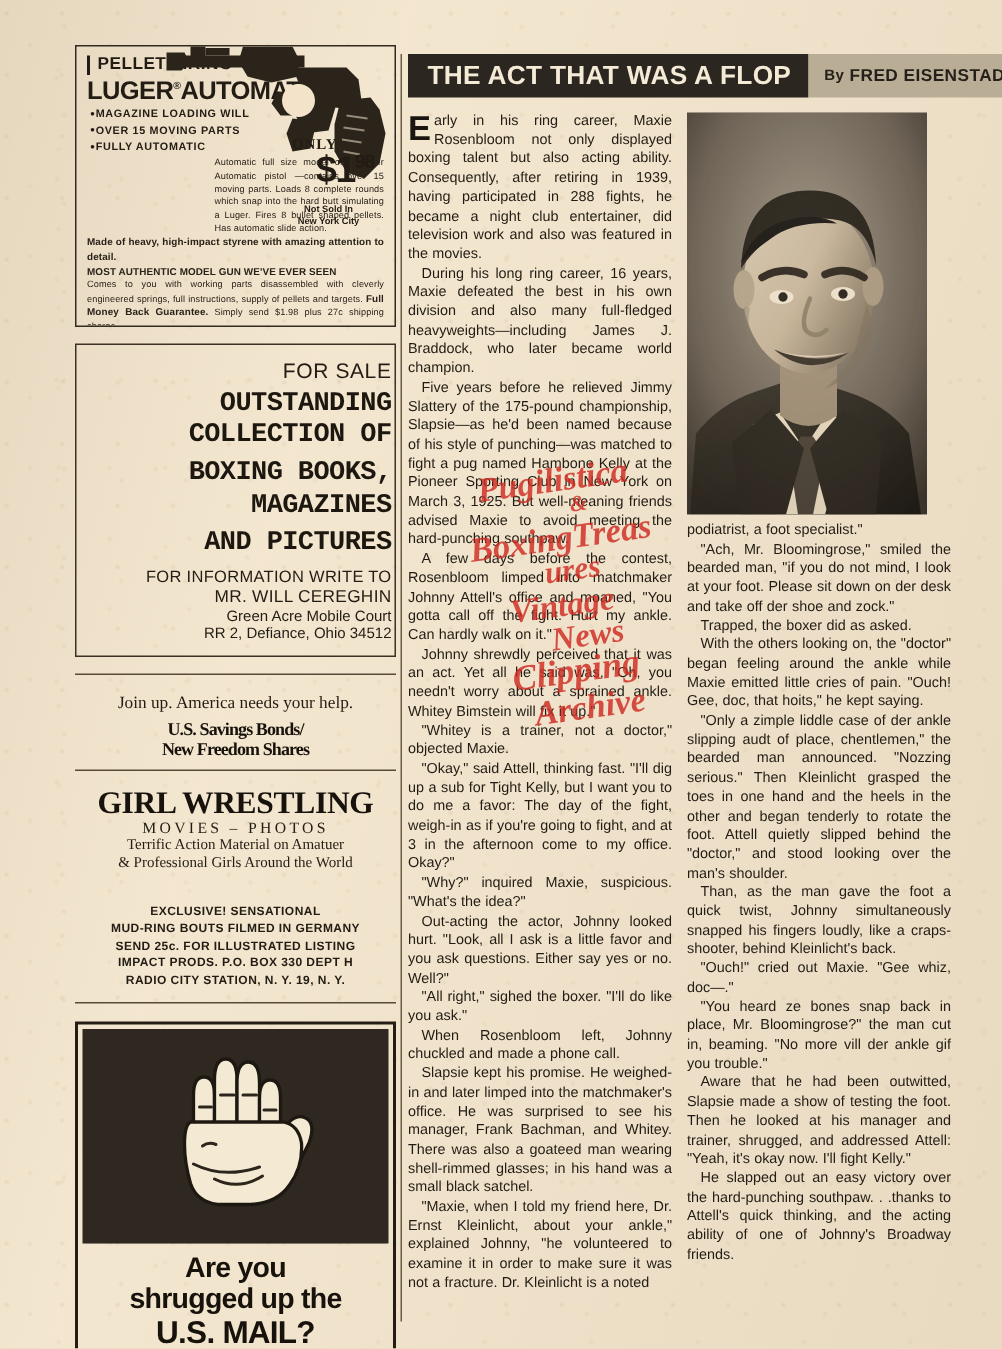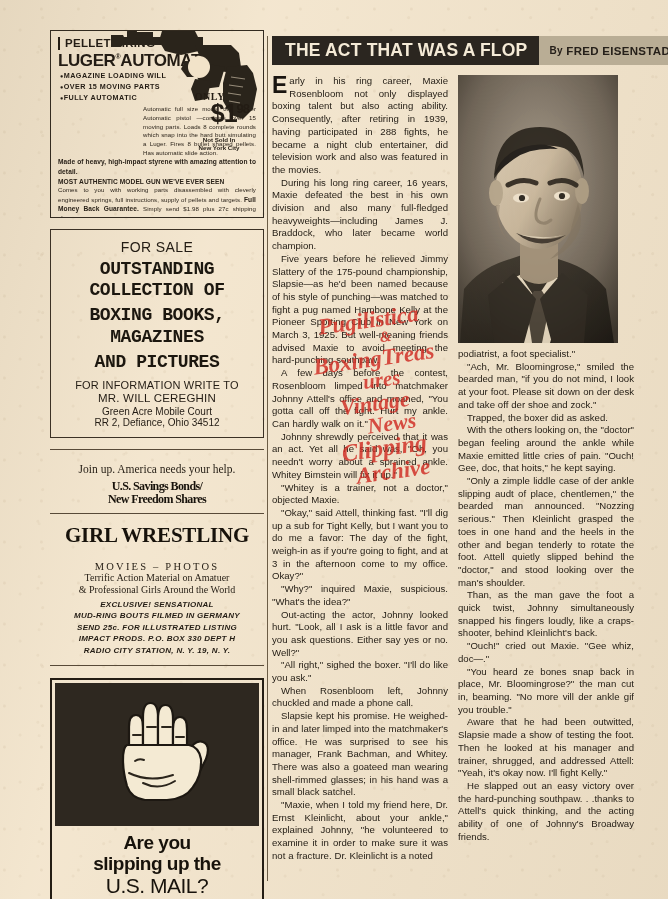--- a/index.html
+++ b/index.html
@@ -126,21 +126,21 @@
     color: #2a2219;
     text-align: justify;
     padding: 0 7px;
     letter-spacing: .08px;
   }
   .fineprint b { font-size: 6.6px; }
   .fp-wrap { margin-top: 2px; }
   .fp-indent { padding-left: 92px; }
 
   
-  #boxing-ad { margin-top: 11px; padding: 9px 16px 9px; text-align: center; }
+  #boxing-ad { margin-top: 11px; padding: 9px 2px 9px; text-align: right; }
   #bx-forsale { font-size: 14px; letter-spacing: .4px; color: #231c14; }
   .bx-big {
     font-weight: bold; font-size: 18px; line-height: 1.18;
     letter-spacing: -.4px; color: #1c170f; margin-top: 4px; font-family: Liberation Mono, monospace;
   }
   #bx-info { font-size: 11px; margin-top: 6px; letter-spacing: .2px; color: #231c14; }
   #bx-name { font-size: 11.5px; margin-top: 1px; letter-spacing: .2px; color: #231c14; }
   #bx-addr1 { font-size: 10px; margin-top: 2px; color: #231c14; }
   #bx-addr2 { font-size: 10px; color: #231c14; }
 
@@ -152,47 +152,47 @@
     letter-spacing: -.6px; color: #17120b;
   }
   #bonds-l1 { margin-top: 5px; }
 
   
   #gw { margin-top: 10px; text-align: center; font-family: "Liberation Serif", serif; }
   #gw-title {
     font-size: 21px; font-weight: bold; letter-spacing: -.2px;
     color: #17120b; line-height: 1.05;
   }
-  #gw-sub { font-size: 10.5px; letter-spacing: 2.2px; color: #241d14; margin-top: 15px; }
+  #gw-sub { font-size: 10.5px; letter-spacing: 2.2px; color: #241d14; margin-top: 1px; }
   #gw-d1, #gw-d2 { font-size: 10px; color: #241d14; line-height: 1.2; }
   .gw-caps {
     font-family: "Liberation Sans", sans-serif;
     font-size: 8px; font-weight: bold; color: #231c14;
-    line-height: 1.45; letter-spacing: .3px; margin-top: 3px; font-style: italic;
+    line-height: 1.45; letter-spacing: .3px; margin-top: 20px;
   }
 
   
   #mail-ad {
     margin-top: 12px;
     border: 2px solid #241d14;
     padding: 3px;
   }
   #mail-img {
     position: relative;
     height: 143px;
     background: #2e2820;
     overflow: hidden;
   }
   #mail-txt { text-align: center; padding: 7px 4px 3px; }
   #mail-h1, #mail-h2 {
     font-weight: bold; font-size: 19px; color: #17120b;
     line-height: 1.1; letter-spacing: -.5px;
   }
   #mail-h3 {
-    font-weight: normal; font-size: 21px; color: #17120b;
+    font-weight: bold; font-size: 21px; color: #17120b;
     line-height: 1.1; letter-spacing: -.5px; margin-bottom: 3px;
   }
   #mail-body {
     font-size: 10.5px; font-weight: bold; color: #231c14;
     text-align: justify; line-height: 1.35; padding: 0 9px;
   }
 
   
   #head-row { display: flex; height: 29px; width: 362px; }
   #head-title {
@@ -386,21 +386,21 @@
               <path d="M105 44 h9"></path>
               <path d="M119 54 h8"></path>
             <path d="M72 90 q20 10 44 2"></path>
             <path d="M86 100 q16 8 32 -2"></path>
             <path d="M78 78 q4 -3 9 -1"></path>
           </g>
         </svg>
       </div>
       <div id="mail-txt">
         <div id="mail-h1">Are you</div>
-        <div id="mail-h2">slipping up the</div>
+        <div id="mail-h2">shrugged up the</div>
         <div id="mail-h3">U.S. MAIL?</div>
         <div id="mail-body"><b>YOU ARE</b><span> if you don't help your Post Office by using Zip Code in the address you are writing to, </span></div>
 
       </div>
     </div>
 
   </div>
 
   <div id="article">
 

